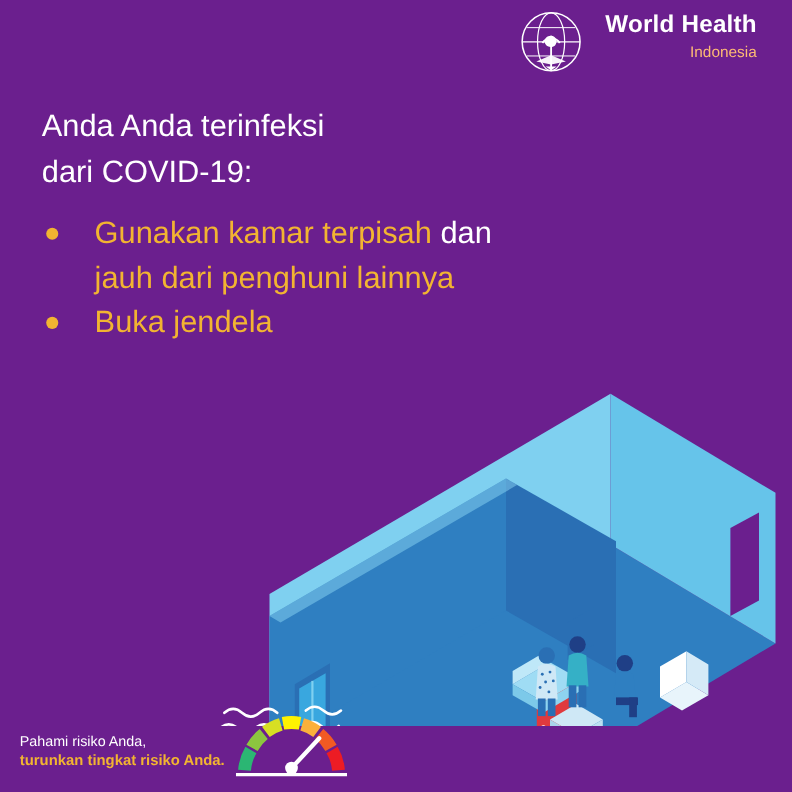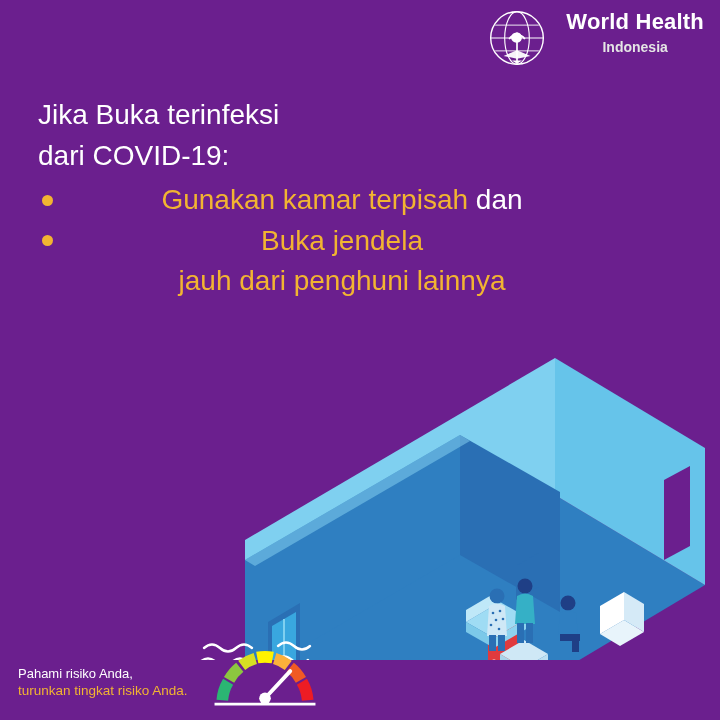--- a/index.html
+++ b/index.html
@@ -5,59 +5,59 @@
   html,body{margin:0;padding:0;}
   body{
     width:720px;height:720px;
     background:#6b1f8e;
     font-family:"Liberation Sans", sans-serif;
     overflow:hidden;
     position:relative;
   }
   
   .who-logo{
-    position:absolute;top:10px;right:16px;
+    position:absolute;top:10px;right:32px;
     display:flex;align-items:flex-start;gap:21px;
   }
   .who-emblem{width:56px;height:56px;flex:0 0 56px;}
   .who-text{color:#ffffff;line-height:1.08;}
   .who-text .l1,.who-text .l2{
     font-size:22px;font-weight:bold;letter-spacing:.2px;display:block;
   }
   .who-sub{
-    display:block;text-align:center;font-size:14px;font-weight:bold;
-    margin-top:6px;color:#e5e5e5;
+    display:block;text-align:right;font-size:14px;font-weight:normal;
+    margin-top:6px;color:#fdba74;
   }
   
   .headline{
     position:absolute;left:38px;top:95px;width:560px;
     color:#ffffff;font-size:28px;line-height:1.45;
   }
   .headline .l2{display:block;}
   .bullets{
-    margin:4px 0 0 0;padding:0;list-style:none;text-align:center;
+    margin:16px 0 0 0;padding:0;list-style:none;
   }
   .bullets li{
     color:#f2b431;font-size:28px;line-height:1.45;
     position:relative;padding-left:48px;
   }
   .bullets li .dot{
     position:absolute;left:4px;top:.52em;
     width:11px;height:11px;border-radius:50%;background:#f2b431;
   }
   .bullets li .tail{color:#ffffff;}
   
   .scene{position:absolute;left:0;top:230px;width:720px;height:430px;}
   
   .footer{
     position:absolute;left:18px;bottom:22px;
     width:320px;color:#ffffff;
   }
   .footer .f1{font-size:13px;display:block;color:#ffffff;}
-  .footer .f2{font-size:13.5px;display:block;color:#f2b431;margin-top:2px;}
+  .footer .f2{font-size:13.5px;display:block;color:#f2b431;margin-top:2px;font-weight:bold;}
   .gauge{position:absolute;left:206px;bottom:12px;width:118px;height:66px;}
 </style>
 </head>
 <body>
 
 <div class="who-logo">
   <svg class="who-emblem" viewBox="0 0 100 100">
     <circle cx="50" cy="50" r="47" fill="none" stroke="#ffffff" stroke-width="2.5"></circle>
     <ellipse cx="50" cy="50" rx="22" ry="47" fill="none" stroke="#ffffff" stroke-width="2"></ellipse>
     <line x1="3" y1="50" x2="97" y2="50" stroke="#ffffff" stroke-width="2"></line>
@@ -69,34 +69,34 @@
     <path d="M50 96 l-9 -6 l18 0 z" fill="#ffffff"></path>
     <path d="M26 82 l24 -10 l24 10 l-24 5 z" fill="#ffffff" opacity="0.95"></path>
   </svg>
   <div class="who-text">
     <span class="l1">World Health</span>
     <span class="who-sub">Indonesia</span>
   </div>
 </div>
 
 <div class="headline">
-  <span>Jika Buka terinfeksi</span>
+  <span>Anda Anda terinfeksi</span>
   <span class="l2">dari COVID-19:</span>
 
   <ul class="bullets">
     <li>
       <span class="dot"></span>
       <span>Gunakan kamar terpisah </span><span class="tail">dan</span>
     </li>
+    <li style="padding-left:48px;">
+      <span>jauh dari penghuni lainnya</span>
+    </li>
     <li>
       <span class="dot"></span>
       <span>Buka jendela</span>
-    </li>
-    <li style="padding-left:48px;">
-      <span>jauh dari penghuni lainnya</span>
     </li>
   </ul>
 </div>
 
 <svg class="scene" viewBox="0 0 720 430">
 
   <polygon points="245,450 555,265 705,355 395,540" fill="#2f7fc1"></polygon>
   <polygon points="245,450 395,540 395,600 245,512" fill="#1f5fa0" opacity="0"></polygon>
 
   <polygon points="245,450 245,310 555,128 555,265" fill="#7fd0f0"></polygon>

